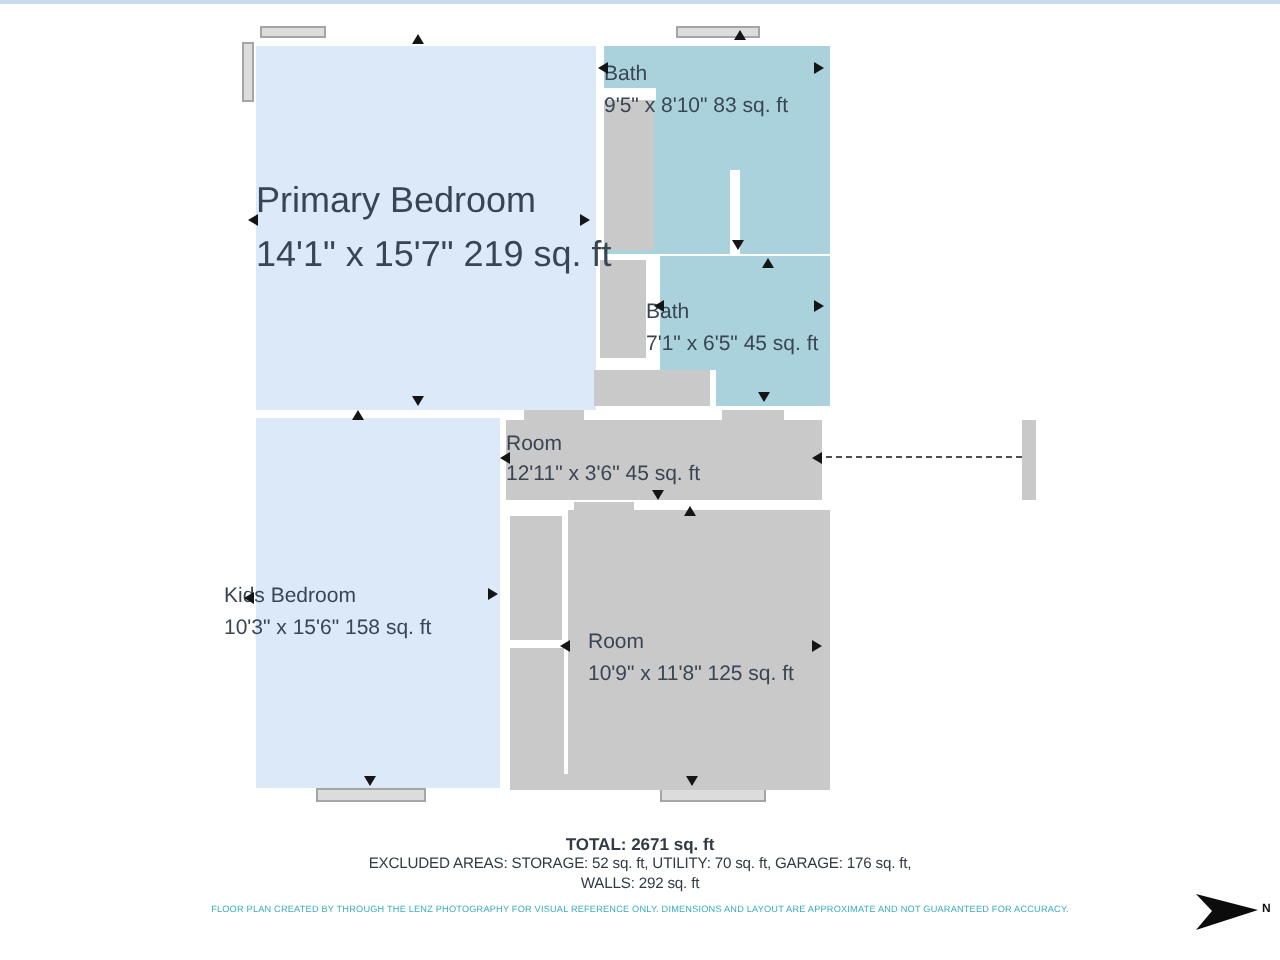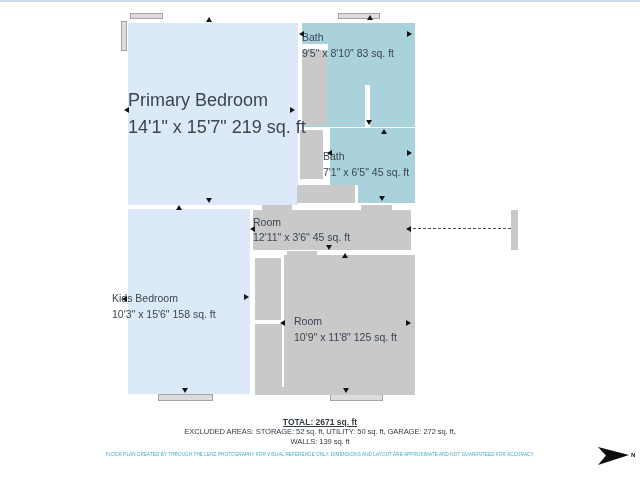--- a/index.html
+++ b/index.html
@@ -25,21 +25,21 @@
   
   .ar{position:absolute;width:0;height:0;}
   .ar.up{border-left:3px solid transparent;border-right:3px solid transparent;border-bottom:5px solid #151515;}
   .ar.down{border-left:3px solid transparent;border-right:3px solid transparent;border-top:5px solid #151515;}
   .ar.left{border-top:3px solid transparent;border-bottom:3px solid transparent;border-right:5px solid #151515;}
   .ar.right{border-top:3px solid transparent;border-bottom:3px solid transparent;border-left:5px solid #151515;}
   .leader{position:absolute;left:413px;top:226px;width:98px;border-top:1.5px dashed #4d4d4d;}
   .footer{
     position:absolute;left:0;top:415px;width:640px;text-align:center;color:#333a45;
   }
-  .footer .total{font-size:8.5px;font-weight:bold;line-height:10px;text-decoration:underline;}
+  .footer .total{font-size:8.5px;font-weight:bold;line-height:10px;}
   .footer .line{font-size:7.6px;line-height:10px;letter-spacing:-0.1px;}
   .footer .disclaimer{font-size:4.6px;color:#39aeba;margin-top:5px;letter-spacing:0.1px;}
   .compass{position:absolute;left:595px;top:441px;width:42px;height:28px;}
   .compass svg{display:block;}
   .compass .n{position:absolute;left:36px;top:9px;font-size:6px;color:#111;font-weight:bold;}
 </style>
 </head>
 <body>
 
 <div class="canvas">
@@ -121,22 +121,22 @@
   <div class="ar left" style="left:280px;top:318px;"></div>
   <div class="ar right" style="left:406px;top:318px;"></div>
   <div class="ar down" style="left:343px;top:386px;"></div>
   <div class="ar up" style="left:176px;top:203px;"></div>
   <div class="ar left" style="left:122px;top:294px;"></div>
   <div class="ar right" style="left:244px;top:292px;"></div>
   <div class="ar down" style="left:182px;top:386px;"></div>
 
   <div class="footer">
     <div class="total">TOTAL: 2671 sq. ft</div>
-    <div class="line">EXCLUDED AREAS: STORAGE: 52 sq. ft, UTILITY: 50 sq. ft, GARAGE: 272 sq. ft,</div>
-    <div class="line">WALLS: 139 sq. ft</div>
+    <div class="line">EXCLUDED AREAS: STORAGE: 52 sq. ft, UTILITY: 70 sq. ft, GARAGE: 176 sq. ft,</div>
+    <div class="line">WALLS: 292 sq. ft</div>
     <div class="disclaimer">FLOOR PLAN CREATED BY THROUGH THE LENZ PHOTOGRAPHY FOR VISUAL REFERENCE ONLY. DIMENSIONS AND LAYOUT ARE APPROXIMATE AND NOT GUARANTEED FOR ACCURACY.</div>
   </div>
 
   <div class="compass">
     <svg width="42" height="28" viewBox="0 0 42 28">
       <polygon points="3,4 34,12 3,22 11,12.5" fill="#0c0c0c"></polygon>
     </svg>
     <span class="n">N</span>
   </div>
 

